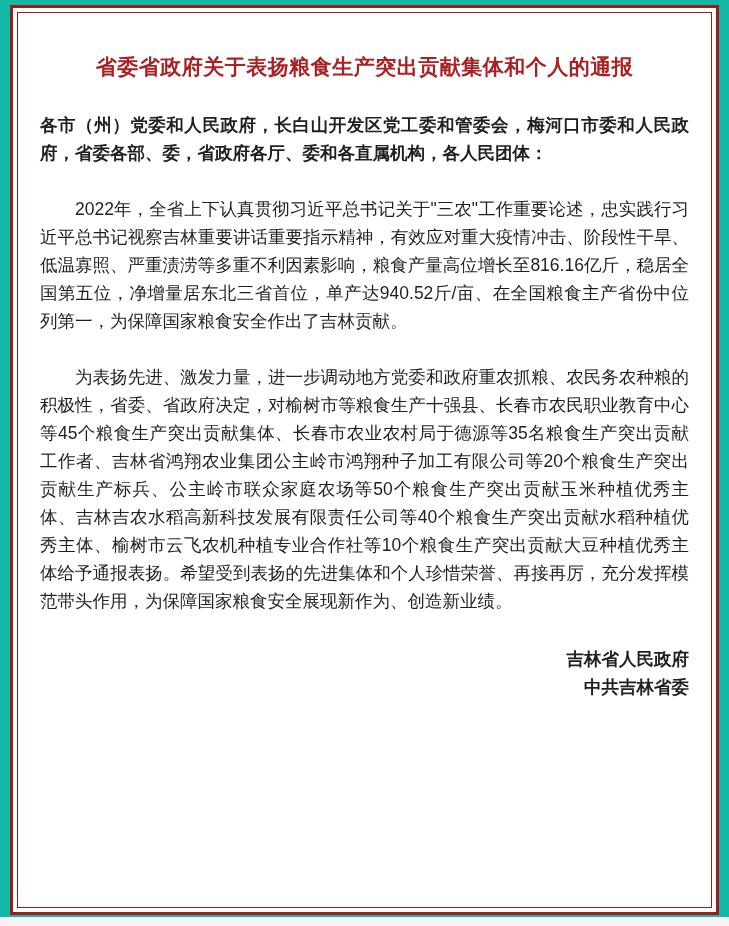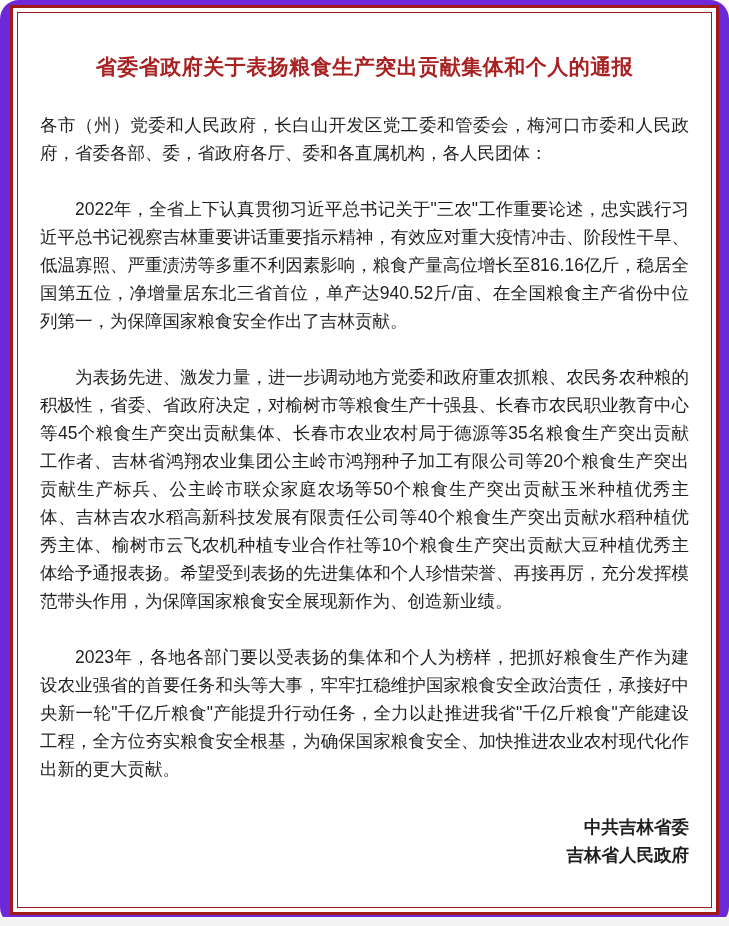--- a/index.html
+++ b/index.html
@@ -8,22 +8,21 @@
     width: 729px;
     height: 926px;
     background: #ffffff;
     overflow: hidden;
     font-family: "Liberation Sans", sans-serif;
   }
   .stage {
     position: relative;
     width: 729px;
     height: 926px;
-    background: #6d28d9;
-    border-radius: 19px;
+    background: #14b8a6;
   }
   .bottom-strip {
     position: absolute;
     left: 0; right: 0; bottom: 0;
     height: 9px;
     background: #f5f4f4;
   }
   .frame-outer {
     position: absolute;
     left: 10px;
@@ -48,21 +47,21 @@
     line-height: 28px;
     font-weight: bold;
     text-align: center;
     color: #a82123;
     letter-spacing: 0.5px;
   }
   .salutation {
     margin: 30px 0 0 0;
     font-size: 17.5px;
     line-height: 28px;
-    font-weight: normal;
+    font-weight: bold;
     color: #1f1f1f;
     text-align: justify;
   }
   .body-paragraph {
     margin: 28px 0 0 0;
     font-size: 17.5px;
     line-height: 28px;
     font-weight: normal;
     color: #1f1f1f;
     text-indent: 2em;
@@ -89,22 +88,21 @@
     <div class="frame-inner">
 
       <h1 class="doc-title">省委省政府关于表扬粮食生产突出贡献集体和个人的通报</h1>
 
       <p class="salutation">各市（州）党委和人民政府，长白山开发区党工委和管委会，梅河口市委和人民政府，省委各部、委，省政府各厅、委和各直属机构，各人民团体：</p>
 
       <p class="body-paragraph">2022年，全省上下认真贯彻习近平总书记关于"三农"工作重要论述，忠实践行习近平总书记视察吉林重要讲话重要指示精神，有效应对重大疫情冲击、阶段性干旱、低温寡照、严重渍涝等多重不利因素影响，粮食产量高位增长至816.16亿斤，稳居全国第五位，净增量居东北三省首位，单产达940.52斤/亩、在全国粮食主产省份中位列第一，为保障国家粮食安全作出了吉林贡献。</p>
 
       <p class="body-paragraph">为表扬先进、激发力量，进一步调动地方党委和政府重农抓粮、农民务农种粮的积极性，省委、省政府决定，对榆树市等粮食生产十强县、长春市农民职业教育中心等45个粮食生产突出贡献集体、长春市农业农村局于德源等35名粮食生产突出贡献工作者、吉林省鸿翔农业集团公主岭市鸿翔种子加工有限公司等20个粮食生产突出贡献生产标兵、公主岭市联众家庭农场等50个粮食生产突出贡献玉米种植优秀主体、吉林吉农水稻高新科技发展有限责任公司等40个粮食生产突出贡献水稻种植优秀主体、榆树市云飞农机种植专业合作社等10个粮食生产突出贡献大豆种植优秀主体给予通报表扬。希望受到表扬的先进集体和个人珍惜荣誉、再接再厉，充分发挥模范带头作用，为保障国家粮食安全展现新作为、创造新业绩。</p>
 
-      <p class="body-paragraph">2023年，各地各部门要以受表扬的集体和个人为榜样，把抓好粮食生产作为建设农业强省的首要任务和头等大事，牢牢扛稳维护国家粮食安全政治责任，承接好中央新一轮"千亿斤粮食"产能提升行动任务，全力以赴推进我省"千亿斤粮食"产能建设工程，全方位夯实粮食安全根基，为确保国家粮食安全、加快推进农业农村现代化作出新的更大贡献。</p>
 
       <div class="signature-block">
+        <div class="signature-line">吉林省人民政府</div>
         <div class="signature-line">中共吉林省委</div>
-        <div class="signature-line">吉林省人民政府</div>
       </div>
 
     </div>
   </div>
 </div>
 
 </body></html>

